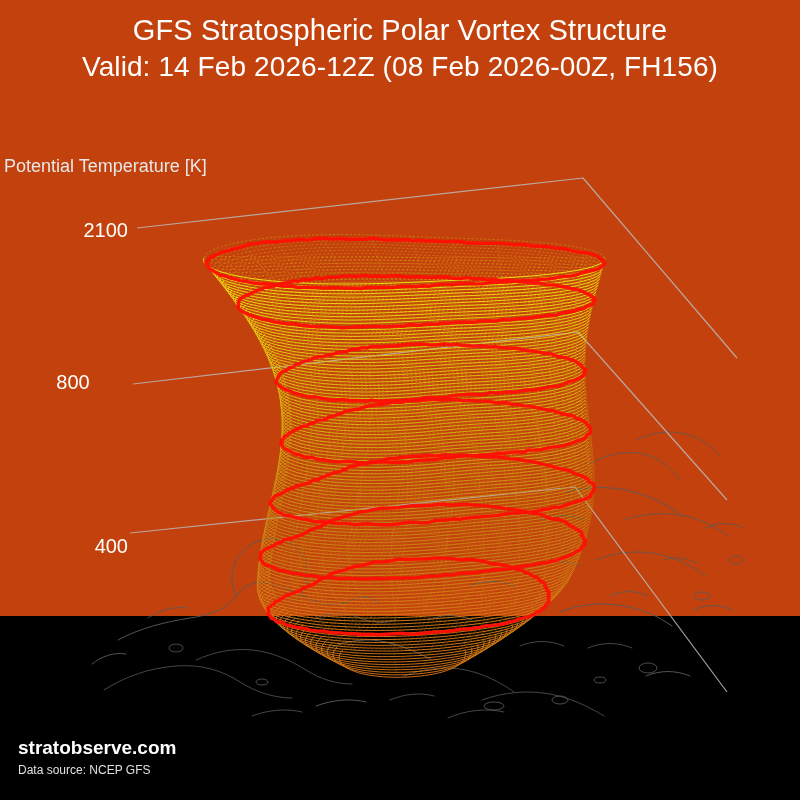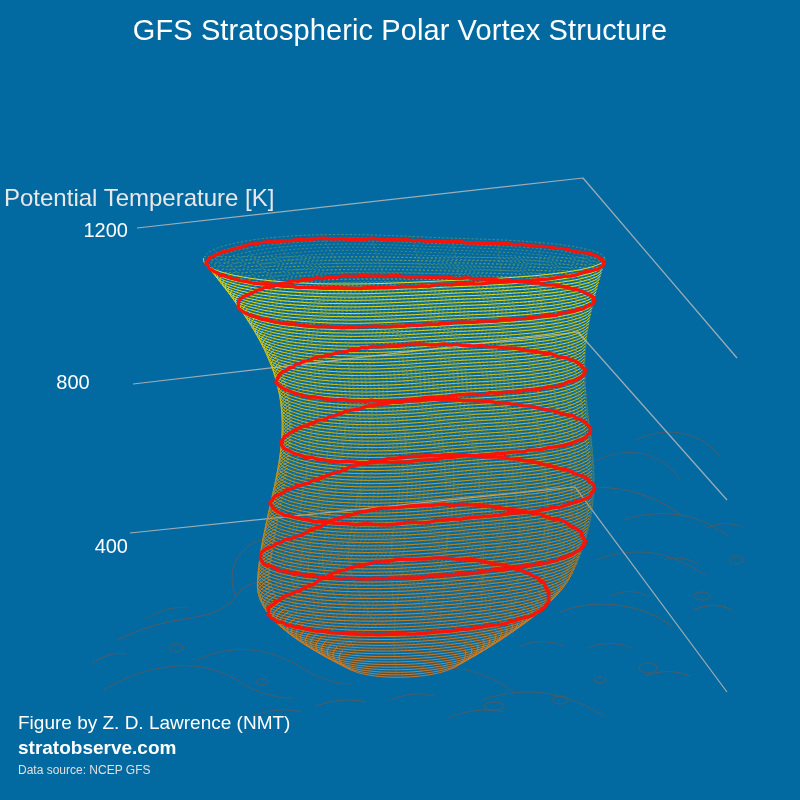--- a/index.html
+++ b/index.html
@@ -1,26 +1,26 @@
 <!DOCTYPE html>
 <html><head>
 <meta charset="utf-8">
 <style>
   html,body{margin:0;padding:0;background:#000;}
   body{width:800px;height:800px;overflow:hidden;
        font-family:"Liberation Sans","DejaVu Sans",sans-serif;}
-  #stage{position:relative;width:800px;height:800px;background:#0369a1;}
+  #stage{position:relative;width:800px;height:616px;background:#c2410c;}
 
   .title-block{position:absolute;left:0;top:0;width:800px;text-align:center;}
   #title-main{font-size:29px;color:#fff;letter-spacing:.1px;margin-top:14px;
               white-space:nowrap;}
   #title-sub{font-size:28px;color:#fff;letter-spacing:.1px;margin-top:4px;
              white-space:nowrap;}
 
-  #axis-label{position:absolute;left:4px;top:184px;font-size:24px;color:#e8e8e8;
+  #axis-label{position:absolute;left:4px;top:156px;font-size:18px;color:#e8e8e8;
               white-space:nowrap;}
 
   .tick-label{position:absolute;font-size:20px;color:#fff;text-align:right;
               width:110px;}
   #tick-1200{left:18px;top:219px;}
   #tick-800 {left:18px;top:371px;text-align:center;}
   #tick-400 {left:18px;top:519px;margin-top:16px;}
 
   #scene{position:absolute;left:0;top:0;width:800px;height:800px;}
 
@@ -29,25 +29,26 @@
   #credit-2{top:737px;font-size:19px;font-weight:bold;}
   #credit-3{top:763px;font-size:12px;color:#e0e0e0;text-align:right;}
 </style>
 </head>
 <body>
 
 <div id="stage">
 
   <div class="title-block">
     <div id="title-main">GFS Stratospheric Polar Vortex Structure</div>
+    <div id="title-sub">Valid: 14 Feb 2026-12Z  (08 Feb 2026-00Z, FH156)</div>
   </div>
 
   <div id="axis-label">Potential Temperature [K]</div>
 
-  <div class="tick-label" id="tick-1200">1200</div>
+  <div class="tick-label" id="tick-1200">2100</div>
   <div class="tick-label" id="tick-800">800</div>
   <div class="tick-label" id="tick-400">400</div>
 
   <svg id="scene" viewBox="0 0 800 800">
     <g id="coastlines">
         <path d="M118,640 C140,628 165,622 190,618 C212,615 228,608 236,596 C244,584 258,580 272,584 C286,588 300,594 312,600 C326,606 340,606 352,600 C362,595 372,596 380,604" fill="none" stroke="#5a5a5a" stroke-width="1" stroke-opacity="0.92" stroke-linecap="round"></path>
         <path d="M196,660 C214,652 232,648 252,650 C272,652 290,660 306,670 C320,679 336,684 352,684" fill="none" stroke="#5a5a5a" stroke-width="0.85" stroke-opacity="0.92" stroke-linecap="round"></path>
         <path d="M104,690 C126,676 150,668 176,666 C200,664 222,670 240,682 C256,692 274,698 292,698" fill="none" stroke="#5a5a5a" stroke-width="0.85" stroke-opacity="0.92" stroke-linecap="round"></path>
         <path d="M236,596 C228,578 232,560 246,548 C258,538 274,536 288,542" fill="none" stroke="#5a5a5a" stroke-width="1" stroke-opacity="0.92" stroke-linecap="round"></path>
         <path d="M288,542 C300,548 308,560 308,574 C308,586 302,596 292,602" fill="none" stroke="#5a5a5a" stroke-width="0.85" stroke-opacity="0.92" stroke-linecap="round"></path>
@@ -368,16 +369,15 @@
         <polyline points="603.4,262.7 604.6,263.4 603.3,265.4 601.1,266.7 598.5,268.8 592.7,270.3 589.3,271.0 584.0,272.0 577.5,274.5 571.2,276.0 563.0,276.4 555.1,277.9 548.4,279.0 538.9,279.6 530.6,280.4 523.0,280.6 513.8,281.2 506.3,281.9 498.6,282.0 489.6,282.6 482.0,283.9 474.4,283.8 466.2,283.3 459.3,283.5 451.7,284.8 443.4,284.3 436.8,284.4 429.4,286.2 422.4,285.8 416.5,286.7 407.4,286.6 401.1,286.3 392.9,287.6 385.7,287.4 376.8,287.6 367.9,287.3 360.9,288.5 350.9,288.2 342.6,287.9 334.1,287.5 324.7,288.0 316.0,287.4 308.9,287.4 298.5,287.6 291.8,286.0 282.7,286.1 275.2,284.8 265.8,283.6 259.4,283.9 251.6,282.7 244.8,281.2 240.4,280.6 233.3,278.7 230.3,278.0 224.2,275.6 220.4,275.5 217.0,273.0 214.0,271.5 213.0,270.9 210.7,269.0 208.8,268.4 208.4,266.3 208.0,264.5 206.1,264.0 206.3,261.6 208.6,259.8 208.3,259.7 210.3,256.9 213.8,256.6 214.1,255.3 218.0,254.0 222.1,252.0 225.3,251.4 229.5,250.4 233.6,248.8 238.5,247.8 244.4,246.0 248.8,244.3 256.7,243.6 262.2,242.4 268.6,241.8 276.7,242.0 283.1,240.8 291.0,240.8 300.3,239.3 306.8,240.1 316.8,238.5 324.5,238.3 333.1,239.0 340.8,238.5 347.4,239.2 355.6,239.1 365.0,239.2 372.5,238.3 379.6,239.1 385.7,240.0 392.3,239.8 400.4,240.0 407.2,239.6 412.6,240.9 419.8,240.2 427.3,241.3 431.8,240.7 438.8,241.2 447.0,241.9 453.2,241.2 459.4,241.5 466.7,243.0 474.0,243.0 483.0,243.3 490.7,243.4 498.1,243.3 506.7,243.6 514.0,244.8 522.4,244.3 532.4,246.0 541.0,246.3 548.2,246.6 555.7,248.4 563.1,248.4 572.4,250.9 578.6,252.2 585.3,252.6 590.1,253.5 594.7,255.1 598.3,256.8 601.0,259.5 602.6,259.6 603.7,261.4" fill="none" stroke="#ff1005" stroke-width="3.4" stroke-linejoin="round" stroke-linecap="round" stroke-opacity="0.97"></polyline>
         <polyline points="592.8,299.8 593.5,301.3 593.0,303.9 590.0,305.1 586.5,306.5 583.0,308.8 578.7,309.2 573.4,311.3 567.3,312.3 561.0,313.0 555.2,315.6 548.1,315.2 540.2,316.5 532.8,317.3 525.5,318.5 518.3,318.6 509.8,319.9 502.5,319.6 496.0,321.0 488.3,321.0 480.6,321.1 474.4,322.2 467.0,322.3 460.2,322.1 454.8,322.4 448.7,323.2 441.5,323.0 436.6,324.4 428.8,324.0 423.8,324.6 416.9,325.5 410.9,324.5 403.0,326.2 397.0,325.9 389.6,326.6 381.7,326.5 374.4,326.1 366.7,326.6 357.8,326.7 350.0,327.4 342.1,327.8 333.6,327.0 325.4,326.3 318.3,326.8 310.2,326.2 301.1,325.3 294.4,323.8 288.2,323.9 280.1,322.7 273.0,321.6 267.5,319.6 261.8,319.2 257.1,317.4 254.6,316.5 250.4,315.5 246.1,313.5 242.8,311.6 242.4,311.1 240.0,309.6 238.3,307.9 238.2,306.7 238.7,305.1 238.3,302.2 239.0,301.1 239.8,299.3 240.9,298.6 242.6,297.4 246.3,295.2 248.3,294.6 251.2,293.2 254.0,292.0 256.9,290.4 261.0,289.5 264.5,287.4 268.0,287.4 273.4,286.4 276.4,285.0 282.2,283.4 286.9,282.7 293.4,280.9 298.2,281.3 303.1,279.5 309.4,280.0 316.3,277.8 322.5,278.7 328.4,277.1 336.5,277.3 342.1,275.9 349.3,276.1 356.5,276.5 363.0,275.2 370.6,276.3 377.4,276.0 384.7,276.5 391.3,275.7 397.3,275.8 402.8,276.5 410.2,277.0 415.6,276.7 421.1,276.8 427.3,277.2 434.9,277.4 440.6,276.7 446.3,277.0 452.6,278.2 459.0,278.6 467.0,277.7 473.9,279.0 481.0,278.5 486.7,279.9 493.7,279.1 501.0,280.6 508.4,280.0 517.3,281.7 524.8,282.0 532.9,283.1 538.8,282.8 546.5,284.9 554.9,285.0 560.2,286.2 567.7,287.4 573.4,289.2 579.0,290.2 582.9,291.8 586.5,293.6 589.2,294.6 592.0,296.3 593.9,297.8 594.9,300.5" fill="none" stroke="#ff1005" stroke-width="3.4" stroke-linejoin="round" stroke-linecap="round" stroke-opacity="0.97"></polyline>
         <polyline points="584.0,372.0 584.7,374.0 582.4,376.1 579.9,377.9 577.0,379.0 574.5,380.6 568.7,381.6 563.8,384.0 560.7,385.6 554.4,386.6 549.2,386.7 541.8,388.6 534.6,389.8 528.3,390.0 522.5,390.5 516.1,392.2 508.7,392.0 504.0,392.5 497.2,393.3 489.9,392.6 485.5,394.4 480.1,394.8 473.7,394.3 467.1,394.3 461.9,394.8 457.9,395.1 451.8,395.6 446.5,397.1 441.8,397.5 436.1,397.8 430.5,397.3 425.9,397.4 419.5,398.9 414.0,399.4 407.0,400.0 399.9,400.6 394.1,401.0 386.1,400.7 379.1,401.4 371.4,400.3 365.4,401.2 357.2,400.6 350.4,400.7 342.3,399.8 333.8,400.2 328.6,399.7 320.1,398.0 315.1,396.9 307.7,397.0 303.2,395.5 297.6,394.2 292.3,392.3 289.3,390.8 285.3,389.4 282.6,388.0 279.9,386.3 278.8,385.4 277.7,383.9 275.8,381.9 276.8,380.3 277.3,378.3 278.7,376.4 278.8,375.0 280.9,373.3 282.9,371.3 285.6,370.8 287.8,369.2 289.7,367.5 293.5,367.1 295.0,364.5 299.6,363.7 301.5,362.4 304.5,361.1 309.5,360.4 310.9,359.7 314.4,357.8 318.4,356.5 323.6,356.6 325.8,355.4 330.9,354.7 334.7,353.7 339.1,352.1 342.8,351.9 347.5,351.2 352.1,349.1 356.8,349.4 362.0,347.7 367.5,348.0 371.7,346.2 378.1,346.8 383.8,346.5 388.6,346.0 395.3,346.0 400.8,345.3 407.7,344.3 413.7,344.3 419.3,344.0 424.3,344.4 431.4,345.1 437.3,344.7 444.0,344.0 451.2,345.1 456.9,344.1 461.9,345.3 469.3,345.7 475.1,346.1 481.2,345.5 488.8,346.9 495.7,346.7 502.2,347.6 508.7,348.0 513.8,348.1 519.8,349.0 527.4,350.8 534.4,351.3 540.5,352.4 545.2,353.5 551.1,353.8 557.3,356.4 562.8,357.5 566.4,357.8 570.3,359.5 575.4,361.2 577.7,362.9 581.8,365.6 581.9,366.7 584.0,368.7 585.6,369.9 585.4,371.2" fill="none" stroke="#ff1005" stroke-width="3.4" stroke-linejoin="round" stroke-linecap="round" stroke-opacity="0.97"></polyline>
         <polyline points="590.4,432.2 589.7,433.5 587.2,434.8 585.0,438.0 582.4,439.3 578.5,440.3 573.2,442.6 569.3,443.8 563.7,445.6 559.5,446.3 552.8,447.1 548.7,447.7 541.0,449.7 534.8,450.1 528.1,450.1 523.9,452.2 517.1,451.9 510.6,452.2 505.4,453.3 497.5,453.1 493.0,454.3 488.1,454.8 481.7,455.0 476.4,455.8 471.1,455.8 466.2,455.9 460.0,456.2 455.0,457.0 448.9,457.9 445.2,457.6 438.3,459.1 433.3,459.8 427.0,460.0 419.5,460.3 413.2,461.1 407.4,462.2 400.6,462.0 392.1,462.3 385.2,462.0 377.8,462.0 371.1,462.7 361.6,463.0 354.1,462.0 347.0,461.2 339.1,461.9 331.3,461.4 325.3,460.3 316.8,459.3 312.0,457.2 304.6,457.3 300.8,455.2 294.8,453.9 290.8,451.6 289.1,450.8 284.6,448.7 282.8,446.8 281.6,445.0 280.6,443.5 282.4,442.0 281.2,440.7 283.9,438.2 284.2,436.6 287.4,435.1 289.2,433.0 291.5,432.0 294.7,430.3 296.6,428.8 301.0,427.3 303.4,425.9 307.2,426.1 309.5,423.7 314.6,422.8 315.7,421.3 319.3,420.1 323.8,419.9 327.1,418.7 328.8,416.7 332.1,416.5 336.0,415.0 338.1,414.4 342.1,413.1 345.1,411.3 348.8,410.7 354.2,409.6 357.7,409.5 362.3,407.9 366.1,406.4 371.8,405.5 376.8,404.9 381.6,404.5 388.5,403.0 392.8,402.4 401.0,402.4 406.8,400.8 412.6,400.7 419.4,400.9 426.3,399.9 434.2,399.2 441.4,400.0 448.0,399.8 455.6,399.4 462.3,400.7 469.5,400.2 477.0,400.8 482.7,401.1 490.3,401.5 497.4,402.9 505.1,402.6 512.0,404.4 517.2,404.3 523.2,405.9 530.5,406.1 535.5,407.5 542.4,408.9 549.3,410.3 553.1,410.6 558.9,412.7 563.8,414.3 569.8,415.3 573.6,415.9 576.5,418.7 579.5,418.9 584.6,421.7 585.9,423.1 587.0,424.5 589.1,426.2 590.5,428.4 590.5,430.0 590.6,431.6" fill="none" stroke="#ff1005" stroke-width="3.4" stroke-linejoin="round" stroke-linecap="round" stroke-opacity="0.97"></polyline>
         <polyline points="592.7,492.2 591.1,493.4 590.4,496.0 588.7,497.2 585.0,499.0 582.5,499.8 579.0,501.0 573.6,502.5 568.2,504.2 565.2,505.4 559.1,507.4 552.7,507.4 547.4,509.0 541.0,510.0 535.1,511.7 529.7,512.3 524.0,512.6 516.8,513.1 511.6,513.1 505.5,514.0 499.4,515.1 493.0,515.9 487.5,516.1 481.3,516.8 476.1,517.0 470.7,517.8 465.5,518.1 460.2,519.4 453.9,518.8 448.3,519.8 440.7,520.3 435.6,520.4 428.9,522.5 420.3,522.9 412.9,522.1 406.0,522.5 399.0,523.8 389.6,524.8 382.0,524.8 374.1,524.4 366.4,523.8 355.9,524.7 347.5,523.6 339.6,523.6 331.8,522.7 323.3,521.5 315.6,522.0 307.5,519.7 301.2,518.7 295.1,517.5 290.4,516.0 284.2,515.2 281.2,513.3 277.5,511.7 275.2,509.8 272.7,507.4 271.6,505.7 269.9,503.3 270.0,502.1 271.7,500.8 272.6,499.0 274.8,496.2 277.6,495.1 280.4,494.1 284.5,491.6 286.4,490.1 291.0,488.7 294.0,487.8 296.6,485.8 301.5,485.0 304.4,483.9 309.1,483.0 311.6,480.9 314.9,479.9 318.1,479.9 320.3,477.8 323.2,477.1 327.8,475.2 329.2,474.8 333.3,473.0 335.5,472.4 340.0,471.8 343.0,469.9 346.7,469.0 349.6,466.5 355.4,466.0 359.9,464.2 365.7,464.1 369.9,461.7 375.8,461.8 381.8,460.4 389.2,458.4 395.7,458.3 404.8,457.0 412.7,456.1 419.2,456.2 426.9,455.5 436.2,455.9 445.7,454.6 454.4,455.6 462.4,455.1 470.5,455.9 479.1,456.6 486.4,457.0 495.1,456.8 502.5,457.5 510.0,458.9 517.5,459.1 524.7,460.8 532.1,461.4 537.7,462.8 545.6,464.9 550.1,465.6 555.7,467.7 560.3,468.9 565.6,469.7 570.5,471.0 574.3,473.7 578.0,474.7 582.2,475.9 585.9,477.9 588.6,479.9 589.2,481.9 592.2,482.8 594.1,485.0 594.4,487.5 594.7,488.0 593.5,489.9 592.9,491.8" fill="none" stroke="#ff1005" stroke-width="3.4" stroke-linejoin="round" stroke-linecap="round" stroke-opacity="0.97"></polyline>
         <polyline points="584.6,544.7 581.7,547.0 581.8,548.2 579.2,550.2 576.4,551.4 574.4,552.9 571.5,554.9 567.3,556.0 564.9,557.5 560.8,558.1 556.6,560.6 551.9,561.1 546.9,562.8 541.4,563.0 534.8,564.5 530.8,565.1 524.6,565.8 517.9,566.7 512.9,567.7 507.8,569.1 501.8,569.5 494.2,569.7 490.4,570.5 483.9,571.1 477.2,572.5 470.1,573.0 465.3,572.7 459.0,573.3 452.2,575.1 445.0,574.5 437.3,576.3 431.1,575.8 424.2,576.7 416.5,577.9 409.0,577.9 400.3,578.3 392.3,577.9 384.2,578.6 375.5,578.2 365.9,579.0 356.4,578.6 348.9,578.1 340.2,578.9 330.1,577.4 323.0,577.6 314.3,575.8 305.1,575.2 298.9,573.9 291.7,573.2 284.4,570.8 278.8,570.7 274.8,567.8 270.3,566.0 265.9,565.2 263.2,563.5 261.4,560.8 260.8,559.6 260.5,558.1 260.7,554.9 260.6,553.0 261.6,552.3 264.1,550.0 267.8,548.1 270.4,547.3 274.2,545.5 275.8,543.6 281.0,542.6 283.7,540.2 288.6,538.8 291.2,538.7 295.6,536.6 297.8,536.2 301.7,535.0 305.2,532.7 307.2,532.3 309.9,529.9 312.7,529.5 316.2,527.5 318.5,527.6 321.6,526.1 324.1,523.9 327.9,522.6 330.8,520.8 334.9,519.3 339.7,518.0 344.0,516.7 347.9,515.7 353.6,514.2 359.3,512.1 366.0,511.4 372.9,509.6 381.2,508.3 389.5,508.1 397.9,507.6 404.8,506.6 414.8,505.5 424.2,505.8 433.8,505.0 443.4,504.0 452.4,505.4 461.4,504.2 471.1,504.9 480.7,505.6 489.6,506.1 497.2,507.3 505.1,508.6 512.8,509.6 520.3,510.5 528.8,512.4 533.8,513.4 540.7,514.1 547.2,517.2 551.2,518.7 557.9,519.5 561.8,520.5 565.9,522.3 569.1,525.1 572.1,526.8 575.7,528.4 576.1,528.9 580.0,531.4 581.9,532.7 581.4,535.5 582.8,536.0 583.2,538.1 584.1,539.4 585.7,541.2 584.0,542.7 583.1,545.5" fill="none" stroke="#ff1005" stroke-width="3.4" stroke-linejoin="round" stroke-linecap="round" stroke-opacity="0.97"></polyline>
         <polyline points="548.5,599.5 549.1,601.0 548.2,602.4 546.4,604.1 545.2,606.3 544.6,607.6 541.9,608.4 541.5,609.9 539.3,611.3 536.1,612.4 534.0,614.6 529.6,616.4 527.2,617.2 523.8,617.9 518.6,619.1 514.7,620.9 509.5,621.7 506.4,623.3 500.7,624.5 496.2,624.9 489.8,625.8 485.6,625.9 479.9,627.4 474.7,628.0 466.9,629.4 462.9,628.9 455.5,630.2 450.1,631.0 442.7,631.6 435.8,631.9 430.5,632.5 423.4,633.3 415.3,634.0 409.3,634.1 401.0,633.3 394.7,633.7 386.5,634.2 378.3,634.7 370.5,634.2 362.4,634.5 354.5,633.7 347.2,633.6 340.3,632.9 332.4,632.9 324.1,631.1 316.9,631.1 310.8,630.1 302.3,628.0 296.2,627.3 290.5,625.7 286.5,625.1 282.5,622.3 277.2,622.1 274.0,619.2 271.1,618.2 269.9,615.6 268.0,614.8 268.9,611.6 268.3,609.8 268.0,608.2 270.9,606.0 271.6,605.3 274.3,603.9 274.9,601.7 278.9,600.6 280.9,598.9 284.6,596.3 286.4,595.4 290.2,594.3 294.3,592.5 296.4,591.6 300.3,590.9 301.5,589.1 304.5,587.6 306.9,587.0 309.3,585.3 313.3,584.5 316.0,582.6 317.0,581.4 320.8,579.5 321.8,578.6 326.9,577.1 328.4,575.5 332.9,573.2 335.7,572.4 341.4,570.6 345.7,569.8 349.3,568.0 355.3,566.5 361.3,565.5 369.4,563.7 374.4,561.9 383.8,561.8 391.5,560.7 398.6,559.1 407.3,559.5 415.6,559.1 424.8,559.1 433.2,558.1 442.0,557.9 451.8,558.6 461.2,559.9 468.2,559.2 477.2,560.2 485.0,561.5 491.7,563.8 499.2,564.5 505.8,565.2 510.5,567.4 516.4,569.4 521.9,569.9 525.6,572.8 528.8,573.1 532.7,576.0 536.7,577.4 538.7,578.7 540.2,581.2 543.2,582.0 545.0,584.2 544.9,585.2 545.5,587.5 546.9,588.4 547.4,591.1 549.1,592.0 548.6,594.5 548.4,595.9 549.0,597.0 548.3,598.2 548.9,600.7" fill="none" stroke="#ff1005" stroke-width="3.4" stroke-linejoin="round" stroke-linecap="round" stroke-opacity="0.97"></polyline>
       </g>
   </svg>
 
-  <div class="footer" id="credit-1">Figure by Z. D. Lawrence (NMT)</div>
   <div class="footer" id="credit-2">stratobserve.com</div>
   <div class="footer" id="credit-3">Data source: NCEP GFS</div>
 </div>
 
 </body></html>

